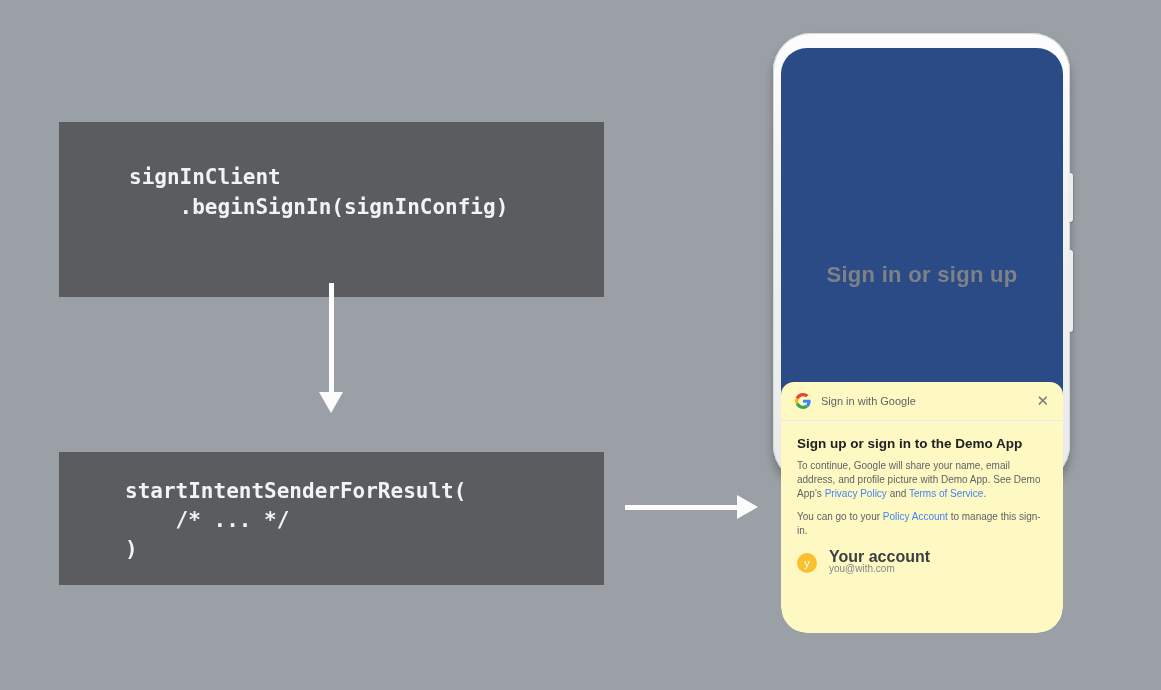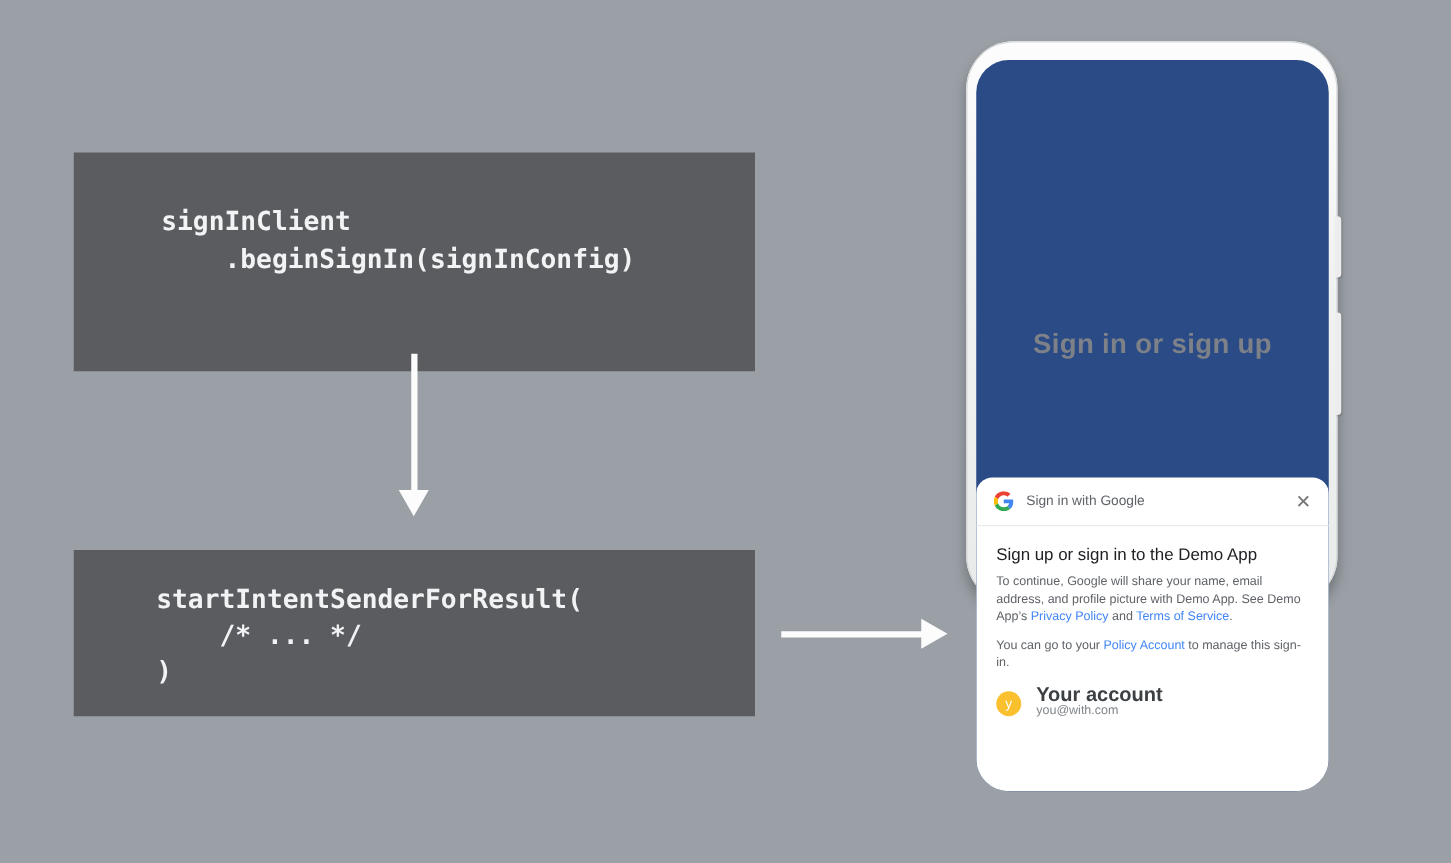--- a/index.html
+++ b/index.html
@@ -18,21 +18,21 @@
     left: 59px;
     width: 545px;
     background: var(--codebg, #5a5c60);
     color: #f1f3f4;
     font-family: "DejaVu Sans Mono", "Liberation Mono", monospace;
     font-weight: bold;
     font-size: 21px;
     white-space: pre;
   }
   .code-block-1 { top: 122px; height: 175px; padding: 40px 0 0 70px; line-height: 30px; }
-  .code-block-2 { top: 440px; height: 133px; padding: 25px 0 0 66px; line-height: 29px; }
+  .code-block-2 { top: 452px; height: 133px; padding: 25px 0 0 66px; line-height: 29px; }
 
   
   .arrow-down { position: absolute; left: 319px; top: 283px; width: 25px; height: 130px; }
   .arrow-down .shaft {
     position: absolute; left: 10px; top: 0; width: 5px; height: 111px; background: #fcfcfc;
   }
   .arrow-down .head {
     position: absolute; left: 0; top: 109px; width: 0; height: 0;
     border-left: 12.5px solid transparent; border-right: 12.5px solid transparent;
     border-top: 21px solid #fcfcfc;
@@ -68,39 +68,39 @@
   }
   .screen-title {
     position: absolute; left: 0; top: 214px; width: 100%;
     text-align: center; font-weight: bold; font-size: 22px;
     letter-spacing: 0.3px; color: #7e8288;
   }
 
   
   .sheet {
     position: absolute; left: 0; top: 334px; width: 100%; bottom: 0;
-    background: #ffffff;
+    background: #fef9c3;
     border-radius: 13px 13px 24px 24px;
   }
   .sheet-header {
     display: flex; align-items: center;
     height: 39px; padding: 0 14px;
     border-bottom: 1px solid #e8eaed;
   }
   .g-logo { width: 16px; height: 16px; flex: 0 0 auto; display: block; }
   .sheet-header-label {
     flex: 1; margin-left: 10px;
     font-size: 11px; color: #5f6368;
   }
   .close-x {
     font-size: 15px; color: #757575; line-height: 1;
     cursor: pointer; font-family: "DejaVu Sans", sans-serif;
   }
   .sheet-body { padding: 15px 16px 0; }
-  .sheet-heading { font-size: 13.5px; font-weight: normal; color: #202124; }
+  .sheet-heading { font-size: 13.5px; font-weight: bold; color: #202124; }
   .sheet-para {
     margin-top: 8px; font-size: 10px; line-height: 14.2px; color: #5f6368;
   }
   .sheet-para a, .link { color: var(--link, #4285f4); text-decoration: none; cursor: pointer; }
   .account-row { display: flex; align-items: center; margin-top: 13px; cursor: pointer; }
   .avatar {
     width: 20px; height: 20px; border-radius: 50%;
     background: var(--avatar, #fbc02d);
     color: #ffffff; font-size: 11px;
     display: flex; align-items: center; justify-content: center;

